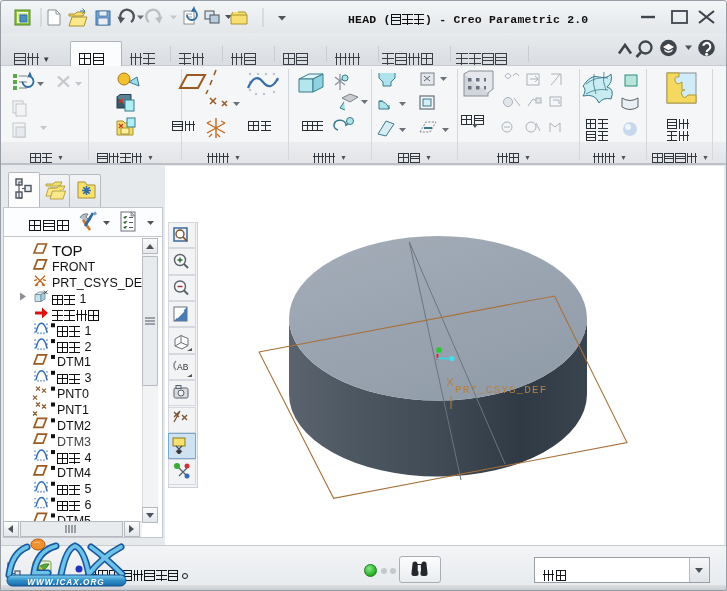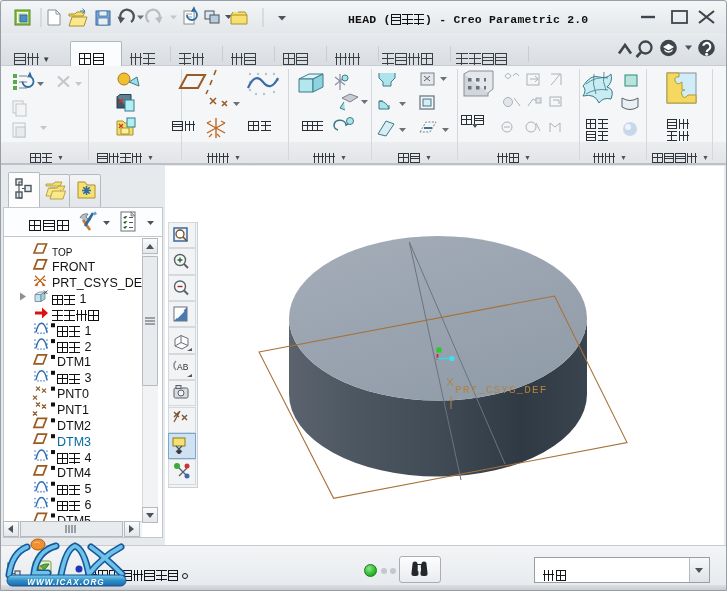--- a/index.html
+++ b/index.html
@@ -492,33 +492,33 @@
       <circle cx="47" cy="266.6" r="0.9"></circle>
       <circle cx="38" cy="267.6" r="0.9"></circle>
       <circle cx="41" cy="267.6" r="0.9"></circle>
       <circle cx="44" cy="267.6" r="0.9"></circle>
     </g>
     <path d="M36 266.6 q2 -9 5.5 -9 q3.5 0 5.5 9" fill="none" stroke="#2e6db5" stroke-width="1.5"></path>
     <rect x="51" y="257.6" width="4" height="4" fill="#111"></rect>
     <path d="M34 282.45 l3.5 -9 h9 l-3.5 9 z" fill="none" stroke="#9a5a20" stroke-width="1.7" transform="translate(0,0)"></path>
     <rect x="51" y="273.45" width="4" height="4" fill="#111"></rect>
   </svg>
-<div class="ab tx" style="left:52px;top:241.5px"><span style="font-size:10px;color:#111">TOP</span></div>
+<div class="ab tx" style="left:52px;top:241.5px"><span style="font-size:15px;color:#111">TOP</span></div>
 <div class="ab tx" style="left:52px;top:257.4px"><span style="font-size:12.5px;color:#111">FRONT</span></div>
 <div class="ab tx" style="left:52px;top:273.2px"><span style="font-size:12.5px;color:#111">PRT_CSYS_DEF</span></div>
 <div class="ab tx" style="left:52px;top:289.1px"><i class="z z2" style="--c:#111;width:10.5px;height:10.5px;margin-right:1.5px;vertical-align:-2px"></i><i class="z z1" style="--c:#111;width:10.5px;height:10.5px;margin-right:1.5px;vertical-align:-2px"></i><span style="font-size:12.5px;color:#111"> 1</span></div>
 <div class="ab tx" style="left:52px;top:304.9px"><i class="z z1" style="--c:#111;width:10.5px;height:10.5px;margin-right:1.5px;vertical-align:-2px"></i><i class="z z1" style="--c:#111;width:10.5px;height:10.5px;margin-right:1.5px;vertical-align:-2px"></i><i class="z z3" style="--c:#111;width:10.5px;height:10.5px;margin-right:1.5px;vertical-align:-2px"></i><i class="z z2" style="--c:#111;width:10.5px;height:10.5px;margin-right:1.5px;vertical-align:-2px"></i><span style="font-size:12.5px;color:#111"></span></div>
 <div class="ab tx" style="left:57px;top:320.8px"><i class="z z2" style="--c:#111;width:10.5px;height:10.5px;margin-right:1.5px;vertical-align:-2px"></i><i class="z z1" style="--c:#111;width:10.5px;height:10.5px;margin-right:1.5px;vertical-align:-2px"></i><span style="font-size:12.5px;color:#111"> 1</span></div>
 <div class="ab tx" style="left:57px;top:336.6px"><i class="z z2" style="--c:#111;width:10.5px;height:10.5px;margin-right:1.5px;vertical-align:-2px"></i><i class="z z1" style="--c:#111;width:10.5px;height:10.5px;margin-right:1.5px;vertical-align:-2px"></i><span style="font-size:12.5px;color:#111"> 2</span></div>
 <div class="ab tx" style="left:57px;top:352.4px"><span style="font-size:12.5px;color:#111">DTM1</span></div>
 <div class="ab tx" style="left:57px;top:368.3px"><i class="z z2" style="--c:#111;width:10.5px;height:10.5px;margin-right:1.5px;vertical-align:-2px"></i><i class="z z1" style="--c:#111;width:10.5px;height:10.5px;margin-right:1.5px;vertical-align:-2px"></i><span style="font-size:12.5px;color:#111"> 3</span></div>
 <div class="ab tx" style="left:57px;top:384.1px"><span style="font-size:12.5px;color:#111">PNT0</span></div>
 <div class="ab tx" style="left:57px;top:400.0px"><span style="font-size:12.5px;color:#111">PNT1</span></div>
 <div class="ab tx" style="left:57px;top:415.9px"><span style="font-size:12.5px;color:#111">DTM2</span></div>
-<div class="ab tx" style="left:57px;top:431.7px"><span style="font-size:12.5px;color:#0369a1">DTM3</span></div>
+<div class="ab tx" style="left:57px;top:431.7px"><span style="font-size:12.5px;color:#404040">DTM3</span></div>
 <div class="ab tx" style="left:57px;top:447.5px"><i class="z z2" style="--c:#111;width:10.5px;height:10.5px;margin-right:1.5px;vertical-align:-2px"></i><i class="z z1" style="--c:#111;width:10.5px;height:10.5px;margin-right:1.5px;vertical-align:-2px"></i><span style="font-size:12.5px;color:#111"> 4</span></div>
 <div class="ab tx" style="left:57px;top:463.4px"><span style="font-size:12.5px;color:#111">DTM4</span></div>
 <div class="ab tx" style="left:57px;top:479.2px"><i class="z z2" style="--c:#111;width:10.5px;height:10.5px;margin-right:1.5px;vertical-align:-2px"></i><i class="z z1" style="--c:#111;width:10.5px;height:10.5px;margin-right:1.5px;vertical-align:-2px"></i><span style="font-size:12.5px;color:#111"> 5</span></div>
 <div class="ab tx" style="left:57px;top:495.1px"><i class="z z2" style="--c:#111;width:10.5px;height:10.5px;margin-right:1.5px;vertical-align:-2px"></i><i class="z z1" style="--c:#111;width:10.5px;height:10.5px;margin-right:1.5px;vertical-align:-2px"></i><span style="font-size:12.5px;color:#111"> 6</span></div>
 <div class="ab tx" style="left:57px;top:510.9px"><span style="font-size:12.5px;color:#111">DTM5</span></div>
 <div class="ab" style="left:142px;top:238px;width:16px;height:285px;background:#f2f3f5;border-left:1px solid #d5d8dc;box-sizing:border-box"></div>
 <div class="ab" style="left:142px;top:238px;width:16px;height:16px;background:linear-gradient(#fafbfc,#e4e7ea);border:1px solid #b6bac0;box-sizing:border-box"></div>
 <div class="ab" style="left:146.2px;top:244px;width:0;height:0;border-left:4px solid transparent;border-right:4px solid transparent;border-bottom:5px solid #4d535a"></div>
 <div class="ab" style="left:142px;top:507px;width:16px;height:16px;background:linear-gradient(#fafbfc,#e4e7ea);border:1px solid #b6bac0;box-sizing:border-box"></div>
 <div class="ab" style="left:146.2px;top:513px;width:0;height:0;border-left:4px solid transparent;border-right:4px solid transparent;border-top:5px solid #4d535a"></div>

